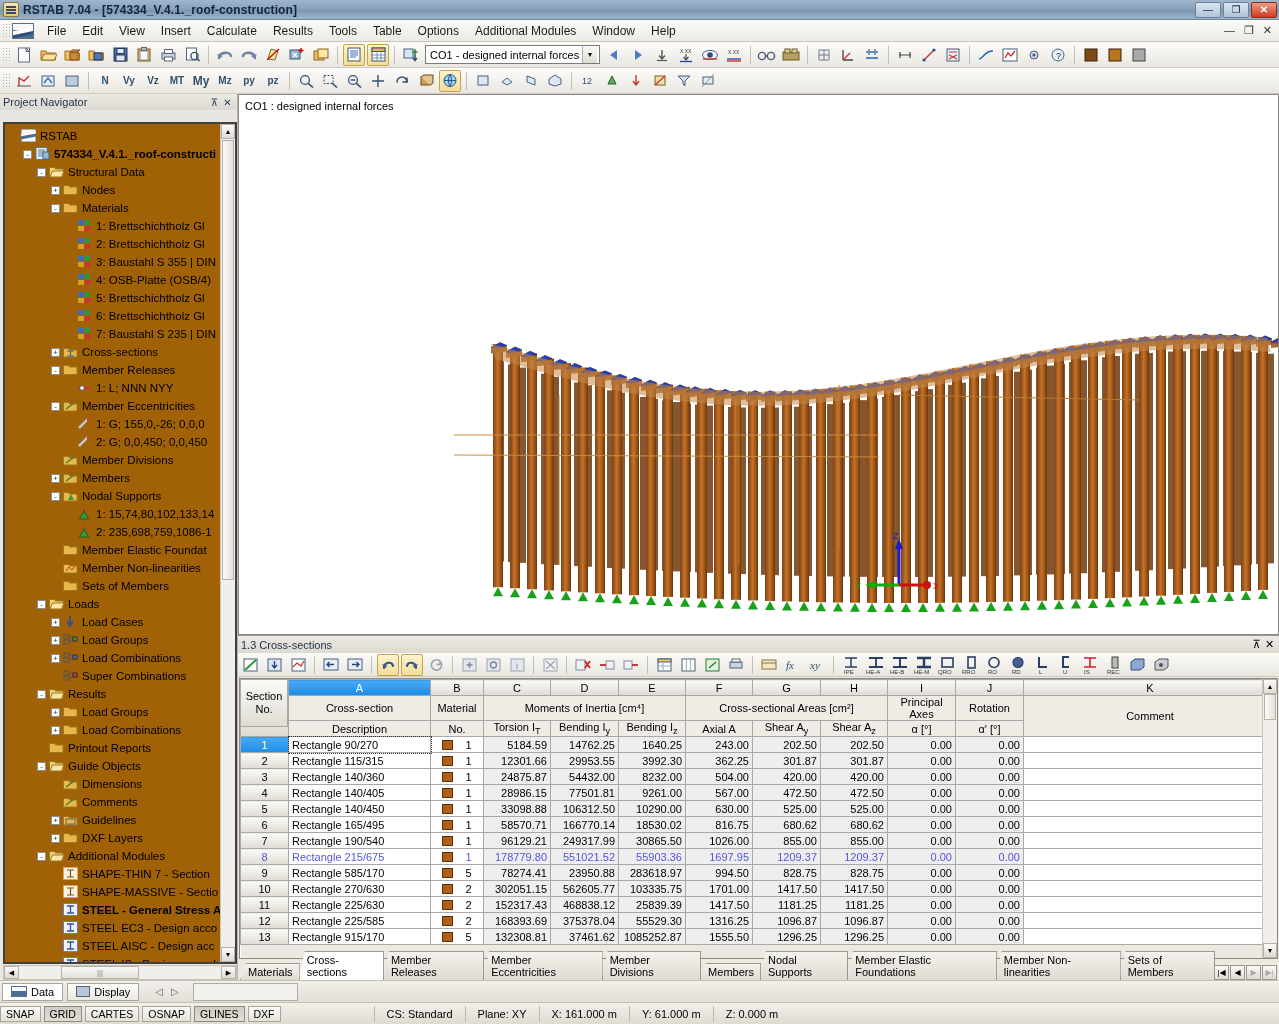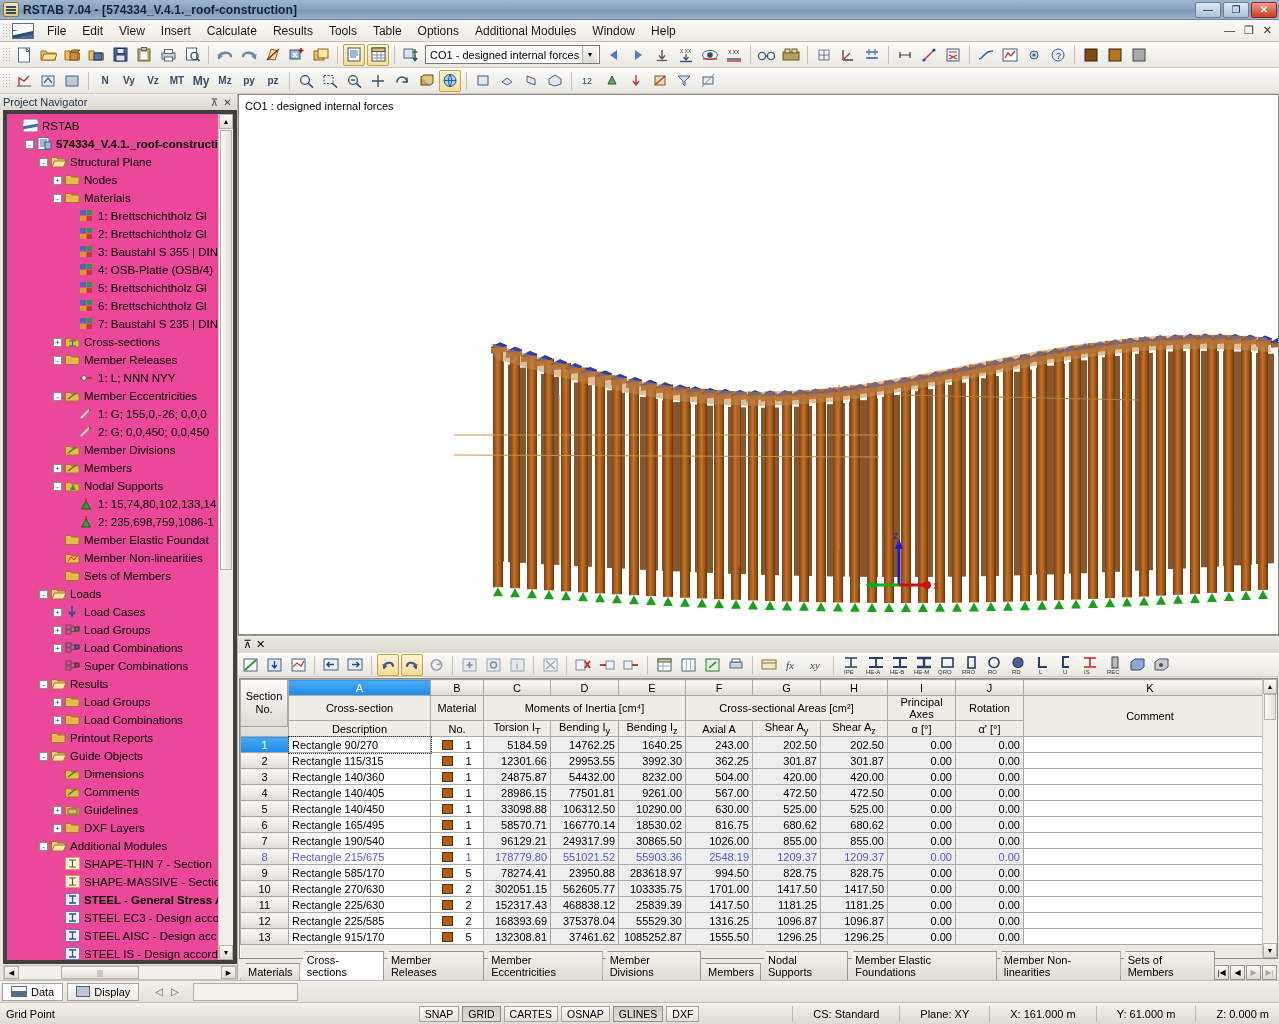--- a/index.html
+++ b/index.html
@@ -79,21 +79,21 @@
     background:linear-gradient(180deg,#fafaf8,#dedbd3); border-left:1px solid #b5b1a8; font-size:8px;}
   
   #body { display:flex; height:calc(1024px - 20px - 22px - 26px - 26px - 22px - 22px); }
   
   #navigator { width:238px; background:#e8e6e0; display:flex; flex-direction:column; border-right:1px solid #b9b5ac;}
   .nav-header { height:16px; display:flex; align-items:center; padding:0 3px;
     font-size:11px; color:#21364f; background:linear-gradient(180deg,#eceae4,#dcd9d1); }
   .nav-header .t { flex:1; }
   .nav-header .pin, .nav-header .x { width:13px; text-align:center; font-size:10px; color:#30435c;}
   .nav-tree {
-    flex:1; margin:0 0 0 3px; background:#ec4899; border:4px solid #404040;
+    flex:1; margin:12px 0 0 3px; background:#a16207; border:2px solid #404040;
     overflow:hidden; position:relative; font-size:11.5px;
   }
   .tree-inner { padding:3px 0 0 4px; }
   .tnode { display:flex; align-items:center; height:18px; white-space:nowrap; }
   .tnode .indent { display:inline-block; }
   .exp {
     width:9px;height:9px;border:1px solid #8d8d8d;background:#fff;margin-right:3px;
     font-size:8px;line-height:7px;text-align:center;color:#333;flex:none;
   }
   .expspace{width:9px;margin-right:3px;flex:none;}
@@ -167,21 +167,21 @@
      background:linear-gradient(180deg,#fdfdfb,#e9e7e0); margin:0 2px;}
   .bb-tab.sel{background:#fff;}
   .bb-arrows{display:flex;gap:8px;margin-left:14px;color:#5a6675;font-size:10px;}
   .bb-box{margin-left:14px;width:105px;height:18px;background:#f3f1ec;border:1px solid #b0aca3;}
   #statusbar { height:22px; display:flex; align-items:center; background:linear-gradient(180deg,#f2f0ea,#dedbd4);
      border-top:1px solid #c3bfb6; font-size:11px;}
   .sb-left{padding-left:6px; flex:1;}
   .sb-toggle{ border:1px solid #a9a59c; background:linear-gradient(180deg,#fbfaf8,#e4e1da);
      padding:1px 5px; margin-right:3px; font-size:10.5px;}
   .sb-toggle.down{ background:linear-gradient(180deg,#cfccc4,#e0ddd6); border-color:#8f8b83;}
-  .sb-cell{ padding:0 20px; border-left:1px solid #bdb9b0; height:16px; line-height:16px;}
+  .sb-cell{ padding:0 12px; border-left:1px solid #bdb9b0; height:16px; line-height:16px;}
   svg.stroke { fill:none; stroke-linecap:round; stroke-linejoin:round;}
 </style>
 </head>
 <body>
 
 <div id="titlebar">
   <div class="tb-icon"></div>
   <div class="tb-text">RSTAB 7.04 - [574334_V.4.1._roof-construction]</div>
   <div class="win-btns">
     <div class="win-btn">—</div>
@@ -629,21 +629,21 @@
               </svg></span>
             <span class="lbl bold">574334_V.4.1._roof-constructi</span>
           </div>
           <div class="tnode">
             <span class="indent" style="width: 28px;"></span>
             <span class="exp">-</span>
             <span class="ti"><svg width="15" height="13">
                 <path d="M0.5 2.5 h5 l1 1.5 h7.5 v7.5 h-13.5z" fill="#f3cf72" stroke="#9a7a20"></path>
                 <path d="M1 12 L3.5 6 h11.5 l-2.5 6z" fill="#fbe5a8" stroke="#9a7a20"></path>
               </svg></span>
-            <span class="lbl">Structural Plane</span>
+            <span class="lbl">Structural Data</span>
           </div>
           <div class="tnode">
             <span class="indent" style="width: 42px;"></span>
             <span class="exp">+</span>
             <span class="ti"><svg width="15" height="13">
                 <path d="M0.5 2.5 h5 l1 1.5 h7.5 v7.5 h-13.5z" fill="#e8b84a" stroke="#9a7a20"></path>
               </svg></span>
             <span class="lbl">Nodes</span>
           </div>
           <div class="tnode">
@@ -1375,20 +1375,21 @@
         <circle cx="86" cy="58" r="4" fill="#cc1111"></circle>
         <text x="92" y="62" font-size="9" fill="#cc1111" font-family="Liberation Sans">X</text>
         <path d="M58 58 L28 58" stroke="#11aa11" stroke-width="3"></path>
         <path d="M34 54 L24 58 L34 62 Z" fill="#11aa11"></path>
         <text x="14" y="62" font-size="9" fill="#11aa11" font-family="Liberation Sans">Y</text>
       </svg>
     </div>
 
     <div id="tablepanel">
       <div class="tp-title">
+        <div class="t">1.3 Cross-sections</div>
         <div class="pin" style="width:13px;text-align:center;">⊼</div>
         <div class="x" style="width:13px;text-align:center;">✕</div>
       </div>
 
       <div class="tbl-toolbar">
         <div class="ico">
             <svg width="15" height="14">
               <rect x="1" y="1" width="13" height="12" fill="#fff" stroke="#46607e"></rect>
               <path d="M2 12 L13 2" stroke="#2a9a2a" stroke-width="2"></path>
             </svg>
@@ -1764,21 +1765,21 @@
                 <td class="num">0.00</td>
                 <td class="txt"></td>
               </tr>
               <tr class="hl">
                 <td class="rowno">8</td>
                 <td class="txt">Rectangle 215/675</td>
                 <td class="matno"><span class="swatch"></span>1</td>
                 <td class="num">178779.80</td>
                 <td class="num">551021.52</td>
                 <td class="num">55903.36</td>
-                <td class="num">2548.19</td>
+                <td class="num">1697.95</td>
                 <td class="num">1209.37</td>
                 <td class="num">1209.37</td>
                 <td class="num">0.00</td>
                 <td class="num">0.00</td>
                 <td class="txt"></td>
               </tr>
               <tr>
                 <td class="rowno">9</td>
                 <td class="txt">Rectangle 585/170</td>
                 <td class="matno"><span class="swatch"></span>5</td>
@@ -1911,21 +1912,20 @@
     <span>Display</span>
   </div>
   <div class="bb-arrows">
     <span>◁</span>
     <span>▷</span>
   </div>
   <div class="bb-box"></div>
 </div>
 
 <div id="statusbar">
-  <div class="sb-left">Grid Point</div>
   <div style="display:flex;align-items:center;" id="sb-toggles">
       <div class="sb-toggle">SNAP</div>
       <div class="sb-toggle down">GRID</div>
       <div class="sb-toggle">CARTES</div>
       <div class="sb-toggle">OSNAP</div>
       <div class="sb-toggle down">GLINES</div>
       <div class="sb-toggle">DXF</div>
     </div>
   <div style="width:90px"></div>
   <div class="sb-cell">CS: Standard</div>

